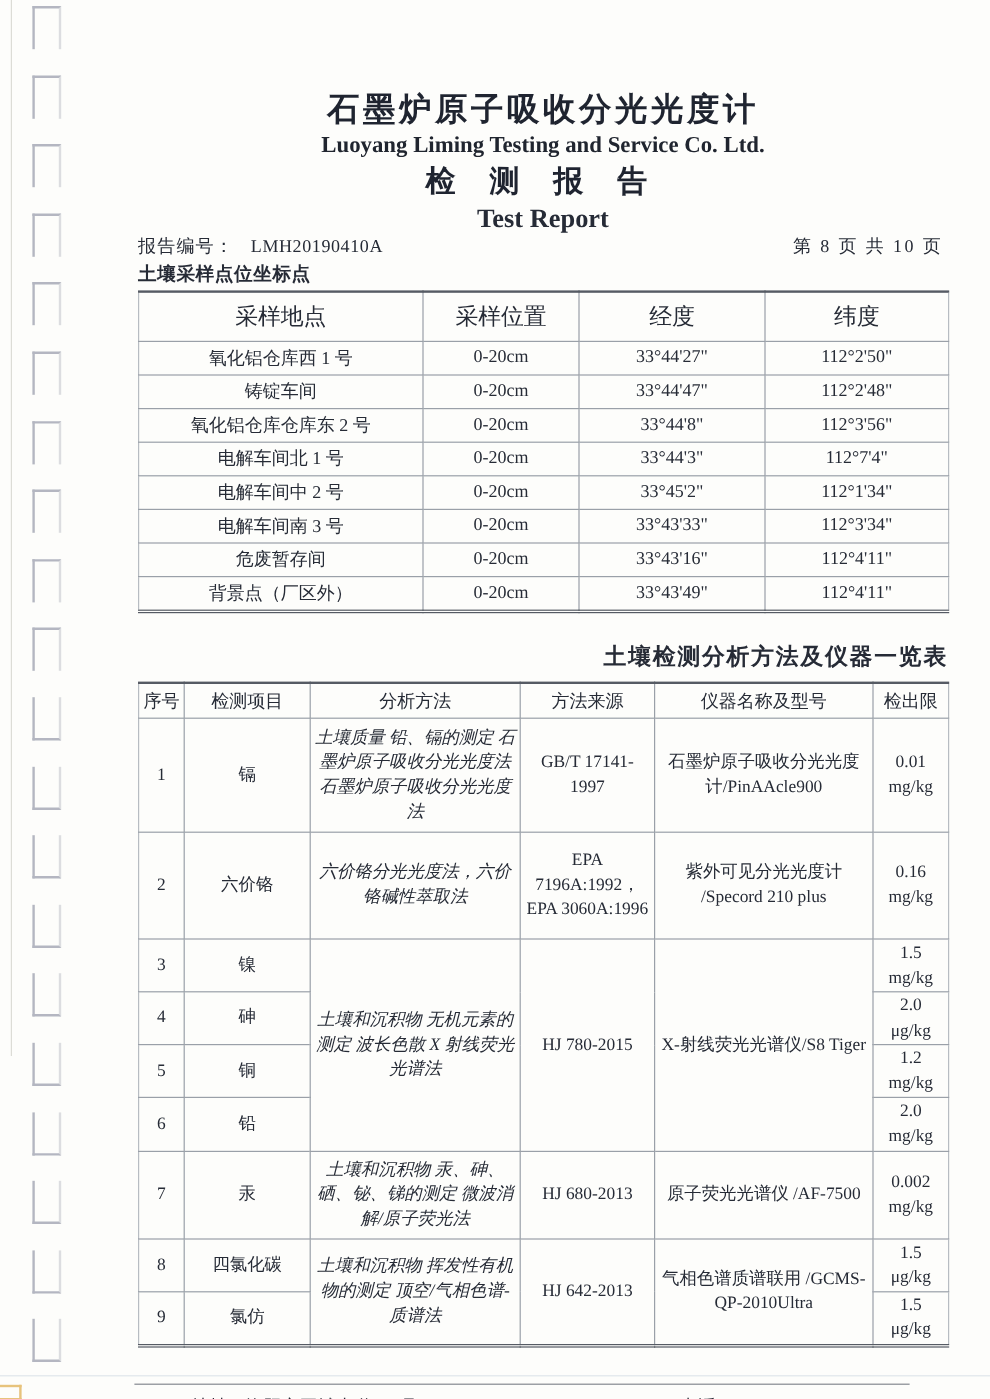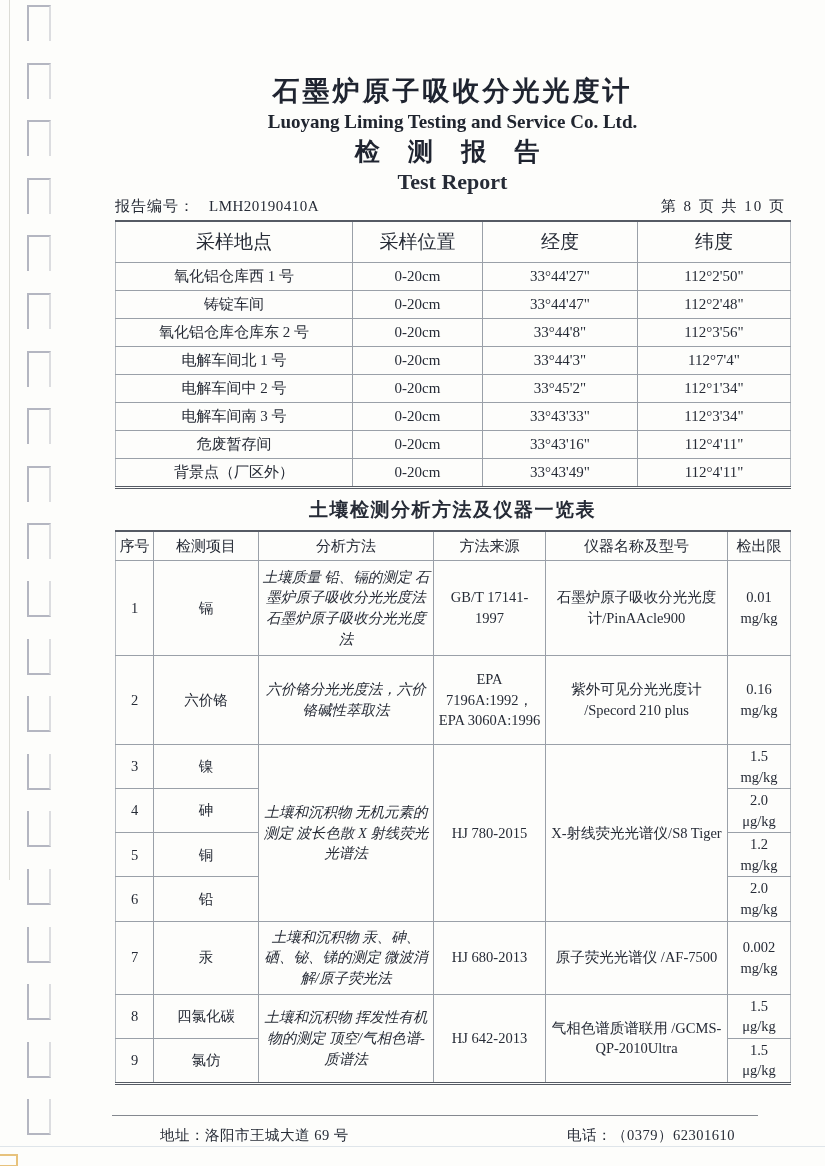--- a/index.html
+++ b/index.html
@@ -40,21 +40,21 @@
     text-align:center;vertical-align:middle;
     font-weight:normal;padding:1px 3px;
     overflow:hidden;
   }
   .tbl tr>*:first-child{border-left:1px solid #b7bcc2;}
   .tbl tr>*:last-child{border-right:1px solid #b7bcc2;}
   #coords-table{margin-top:3px;}
   #coords-table th{height:38px;font-size:19px;}
   #coords-table td{height:25px;font-size:15px;}
 
-  .section-title2{text-align:center;font-size:19px;font-weight:bold;letter-spacing:1.5px;margin-top:7px;line-height:28px;}
+  .section-title2{text-align:right;font-size:19px;font-weight:bold;letter-spacing:1.5px;margin-top:23px;line-height:28px;}
 
   #methods-table{margin-top:6px;}
   #methods-table th{height:26px;font-size:15px;text-align:center;}
   #methods-table td{font-size:14.5px;line-height:1.42;}
   .cell-no{font-size:15px;}
   .cell-method{padding:2px 8px;font-style:italic;}
   .cell-limit{font-size:13.5px;line-height:1.35;}
   .r1 td{height:92px;} .r2 td{height:86px;}
   .r3 td{height:37px;} .r4 td{height:37px;} .r5 td{height:39px;} .r6 td{height:39px;}
   .r7 td{height:70px;} .r8 td{height:37px;} .r9 td{height:39px;}
@@ -102,20 +102,21 @@
     <div class="title-cn">检 测 报 告</div>
     <div class="title-en">Test Report</div>
   </div>
 
   <div class="meta-row">
     <span class="report-no-label">报告编号：</span>
     <span class="report-no-value">LMH20190410A</span>
     <span class="page-indicator">第 8 页 共 10 页</span>
   </div>
 
+  <div class="section-title1">土壤采样点位坐标点</div>
 
   <table class="tbl" id="coords-table">
     <colgroup>
         <col style="width:237px">
         <col style="width:130px">
         <col style="width:155px">
         <col style="width:153px">
       </colgroup>
     <thead>
       <tr>

